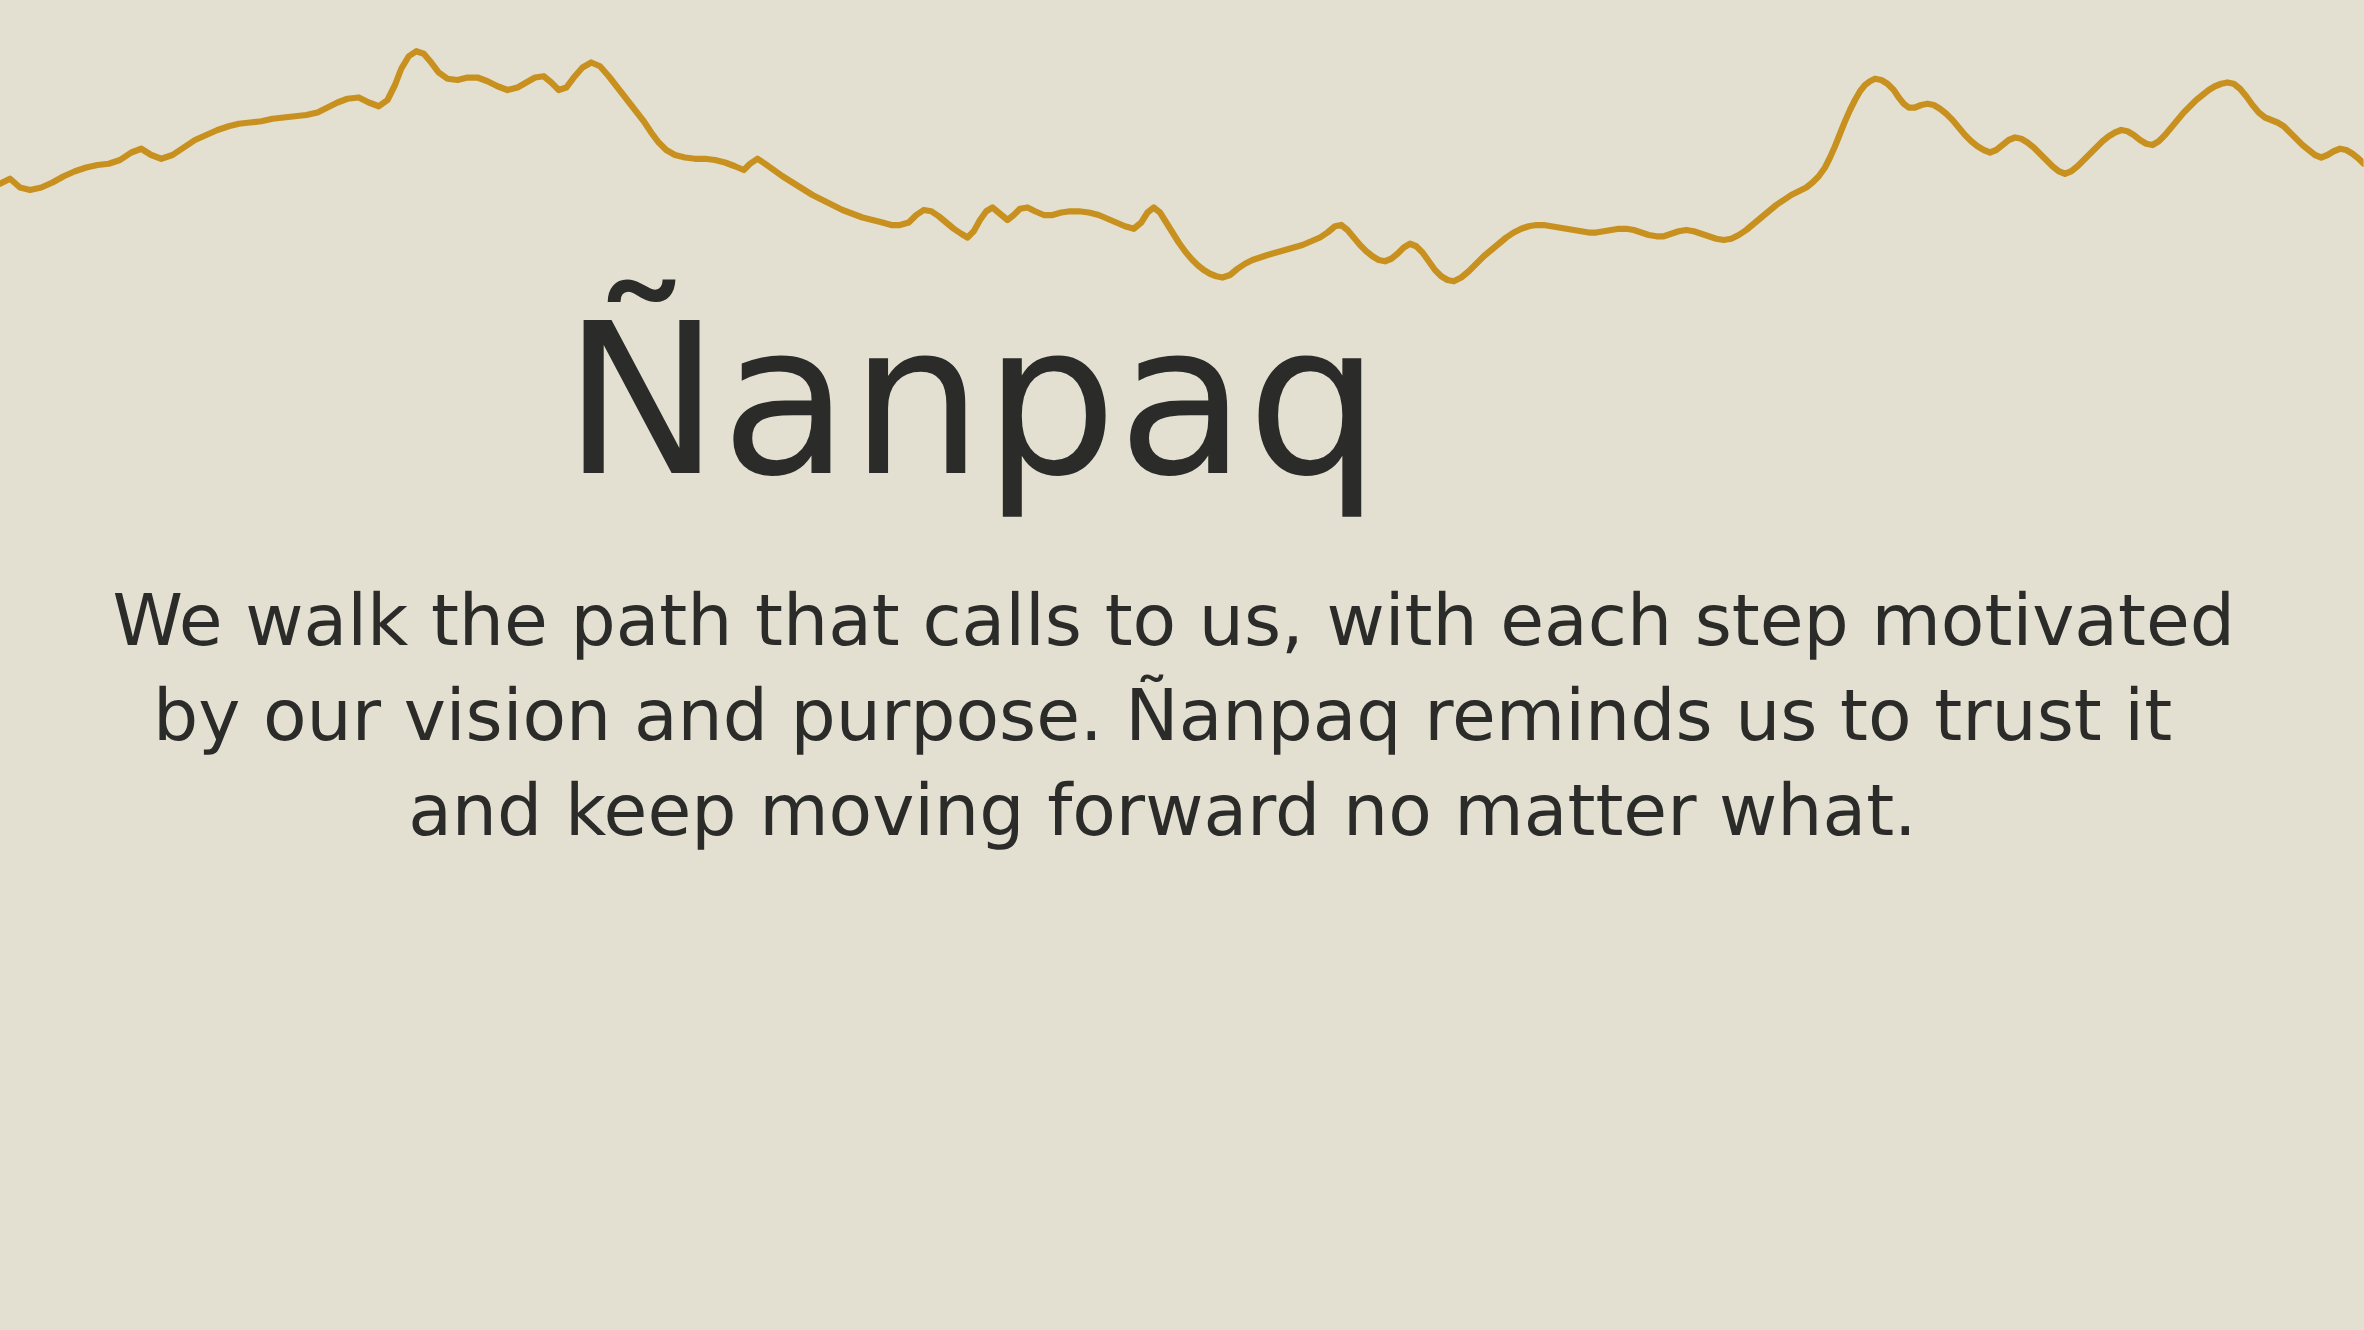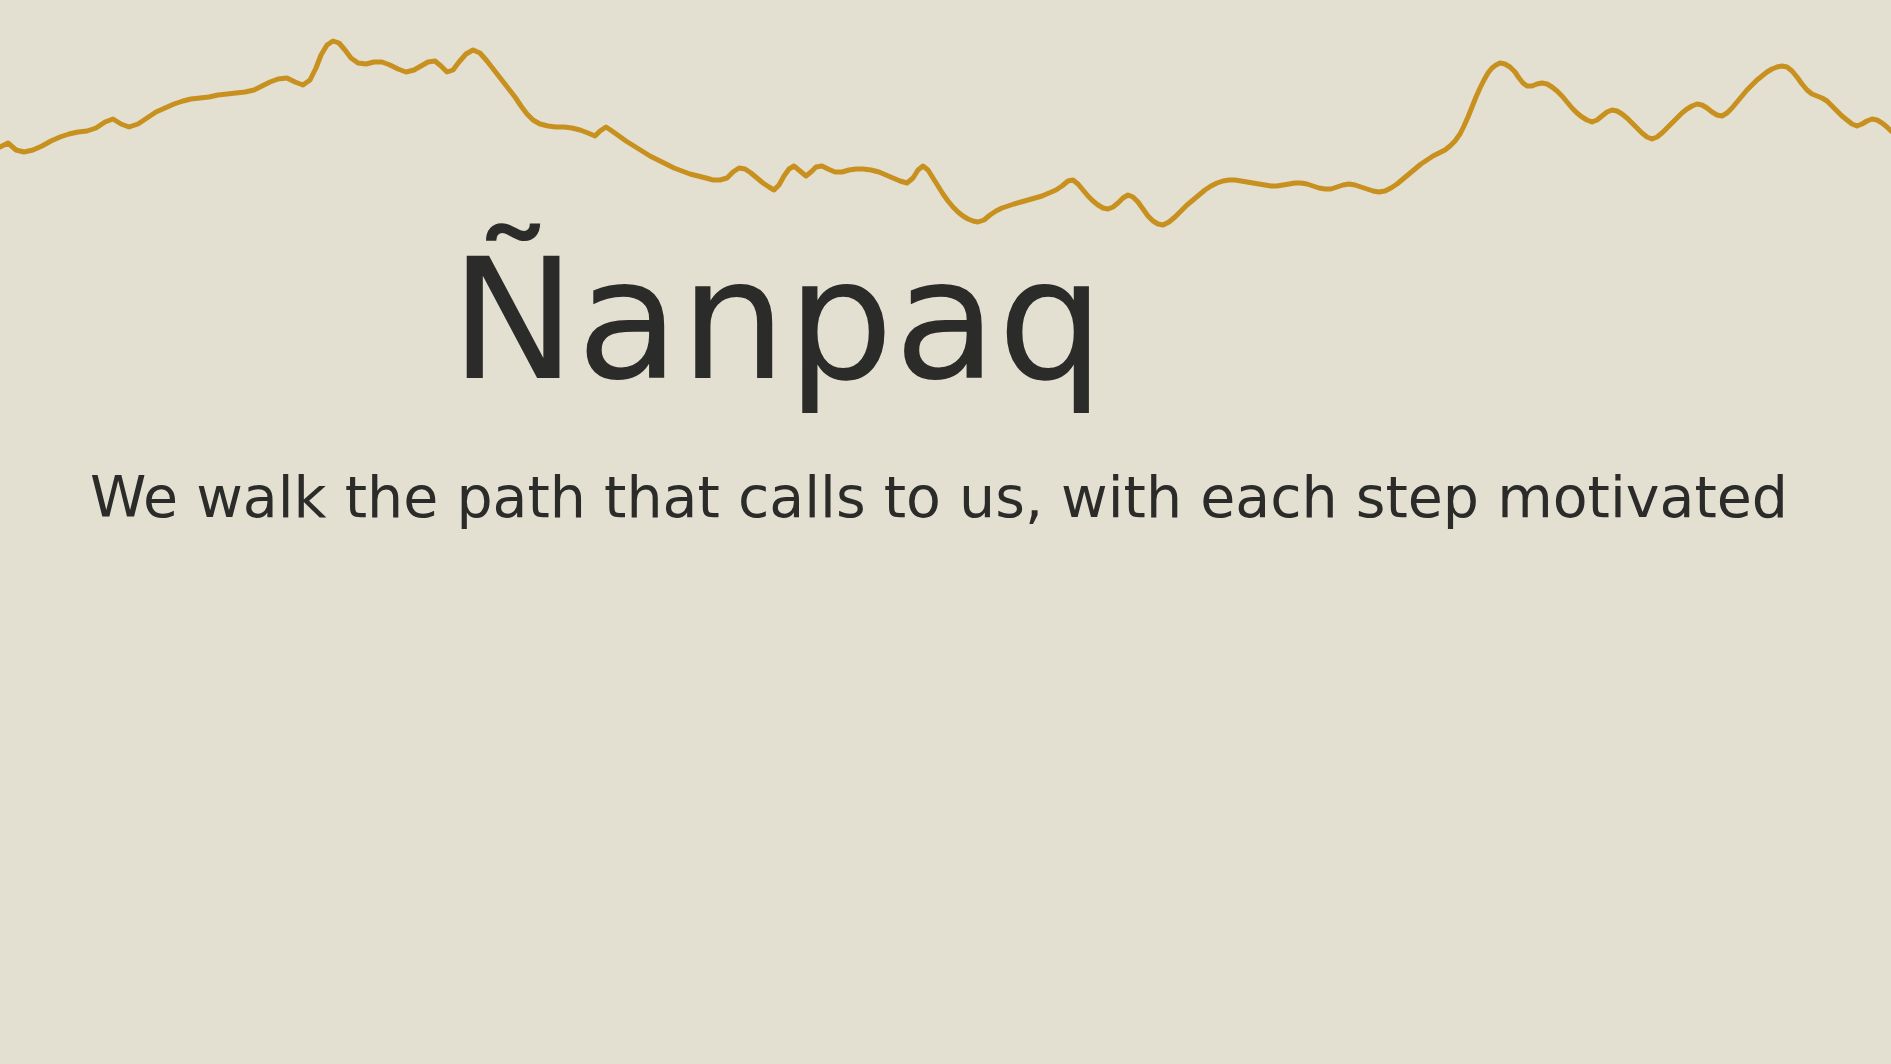--- a/index.html
+++ b/index.html
@@ -151,16 +151,18 @@
     </svg>
   </div>
 
   <div id="content">
 
     <h1 id="title" style="color: rgb(43, 43, 41);">Ñanpaq</h1>
 
 
     <div id="body-copy">
       <div class="body-line" style="color: rgb(43, 43, 41);">We walk the path that calls to us, with each step motivated</div>
+      <div class="body-line" style="color: rgb(43, 43, 41);">by our vision and purpose. Ñanpaq reminds us to trust it</div>
+      <div class="body-line" style="color: rgb(43, 43, 41);">and keep moving forward no matter what.</div>
     </div>
 
   </div>
 </div>
 
 </body></html>

